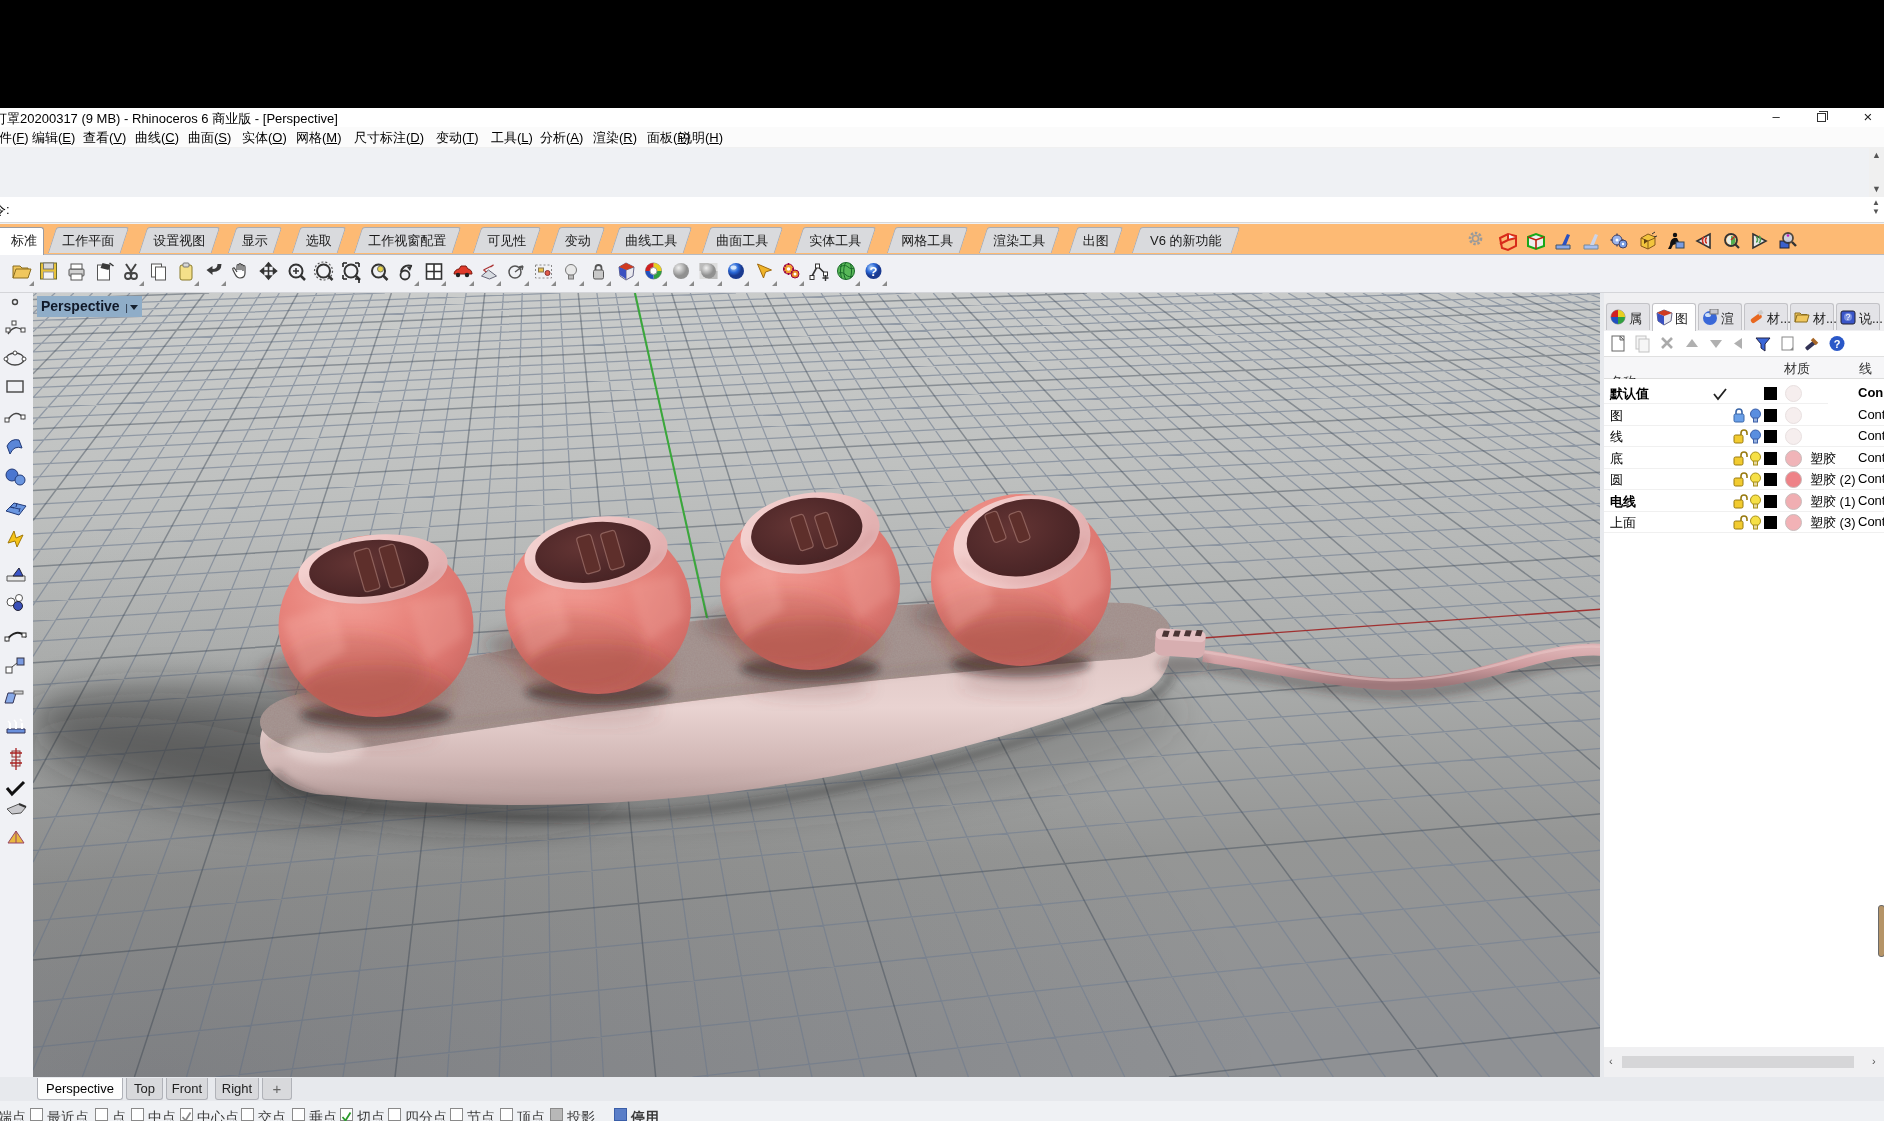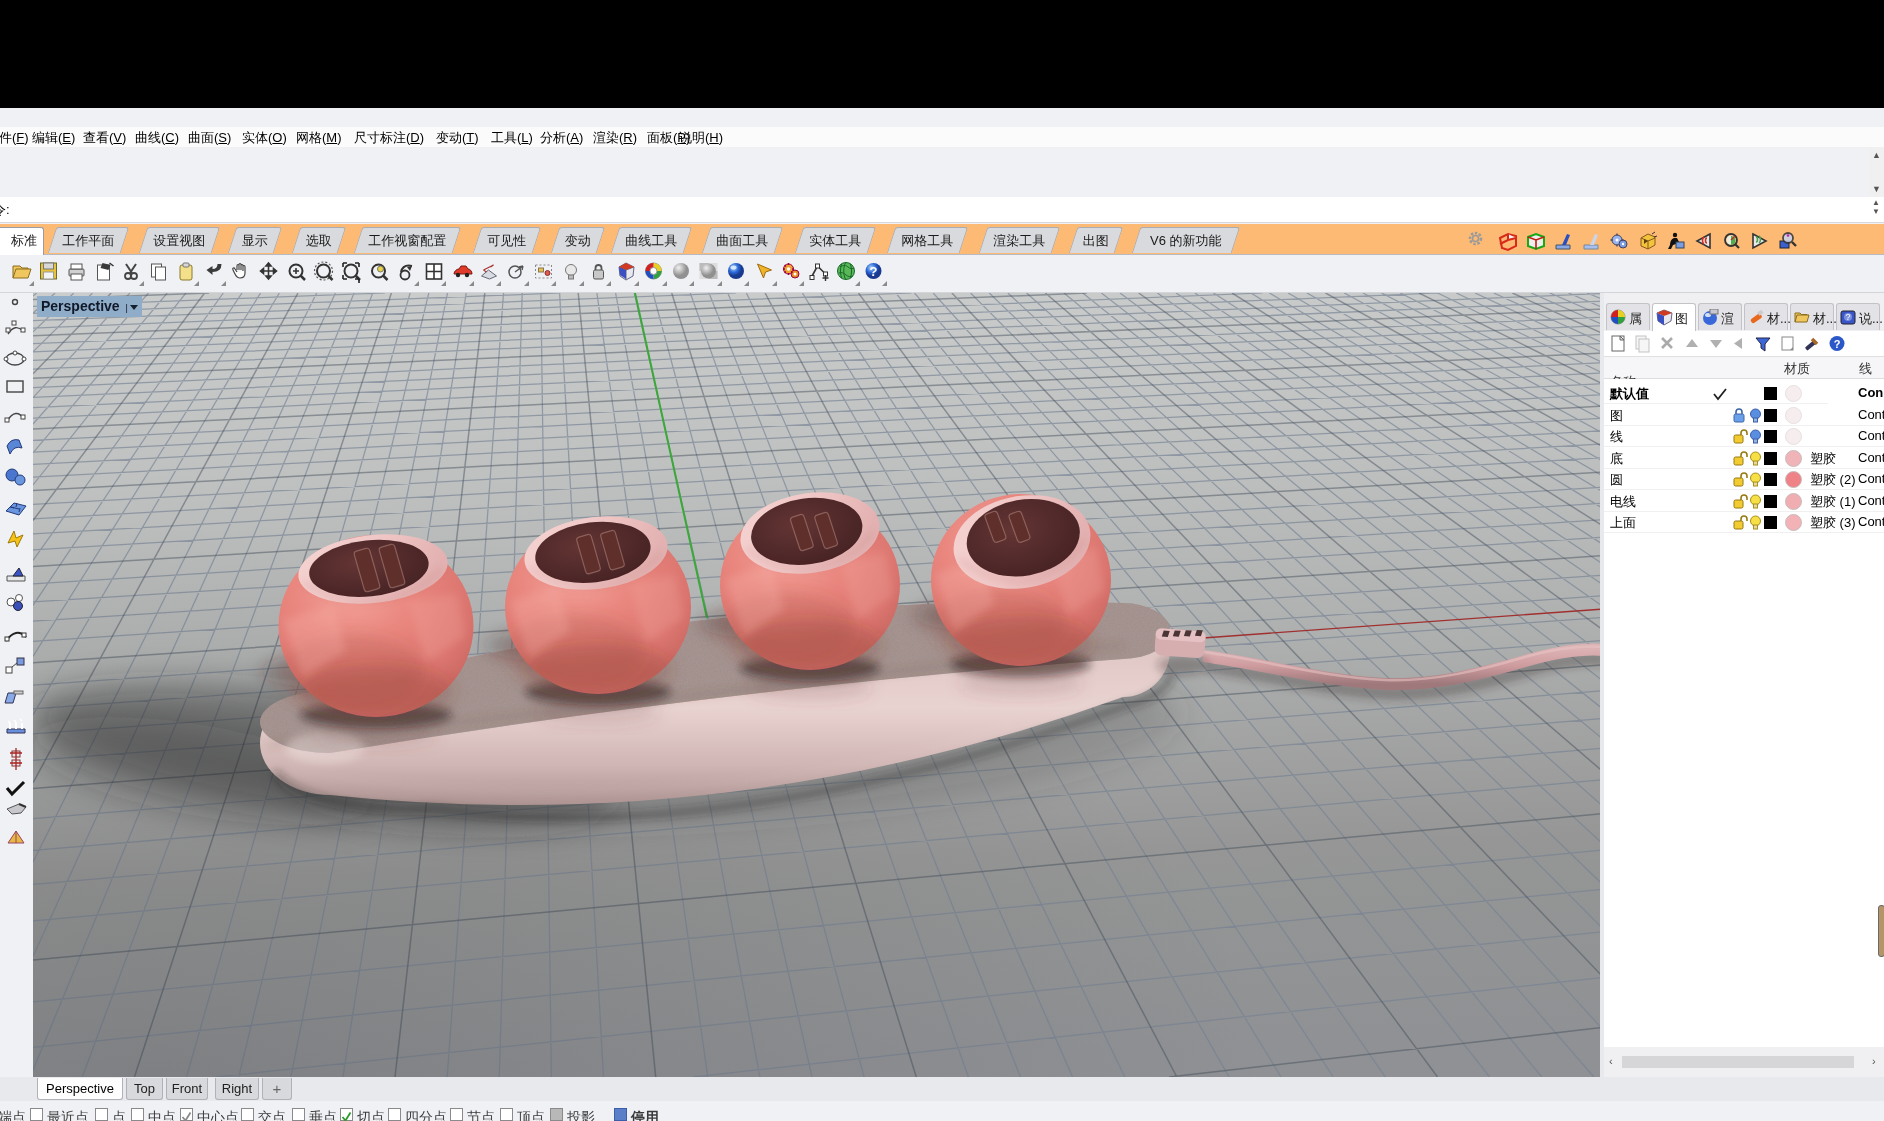--- a/index.html
+++ b/index.html
@@ -33,20 +33,29 @@
 .cb{position:absolute;top:7px;width:13px;height:13px;background:#fff;border:1px solid #8a8a8a}
 
 .ptab{top:0;width:44px;height:27px;background:#e3e3e7;border:1px solid #c3c3c7;border-bottom:none;border-radius:3px 3px 0 0;font-size:13px;color:#222}
 .ptab svg{position:absolute;left:3px;top:5px}
 .ptab span{position:absolute;left:22px;top:6px}
 .ptab.act{background:#fff;height:28px;z-index:2}
 </style></head><body>
 <div id="page">
 <div class="abs" id="topblack"></div>
 
+<div class="abs" id="titlebar">
+      <div class="t">灯罩20200317 (9 MB) - Rhinoceros 6 商业版 - [Perspective]</div>
+<div class="winbtn" style="left:1768px">–</div>
+<div class="winbtn" style="left:1814px">
+        <div style="position:absolute;left:3px;top:4px;width:9px;height:9px;border:1px solid #333;background:#fff"></div>
+        <div style="position:absolute;left:5px;top:2px;width:9px;height:9px;border:1px solid #333;border-bottom:none;border-left:none"></div>
+      </div>
+<div class="winbtn" style="left:1860px;font-size:15px">×</div>
+    </div>
 
 <div class="abs" id="menubar">
 <span style="left:-14px">文件(<u>F</u>)</span>
 <span style="left:32px">编辑(<u>E</u>)</span>
 <span style="left:83px">查看(<u>V</u>)</span>
 <span style="left:135px">曲线(<u>C</u>)</span>
 <span style="left:188px">曲面(<u>S</u>)</span>
 <span style="left:242px">实体(<u>O</u>)</span>
 <span style="left:296px">网格(<u>M</u>)</span>
 <span style="left:354px">尺寸标注(<u>D</u>)</span>
@@ -724,21 +733,21 @@
 <svg style="position:absolute;left:145px;top:3px" width="13" height="15">
             <circle cx="6.5" cy="6" r="5" fill="#f6e046" stroke="#a8901a"></circle>
             <rect x="4.5" y="10" width="4" height="4" fill="#e8d8a0" stroke="#a8901a"></rect>
           </svg>
 <div style="position:absolute;left:160px;top:4px;width:13px;height:13px;background:#000"></div>
 <div style="position:absolute;left:181px;top:2px;width:17px;height:17px;border-radius:50%;background:#ee8287;border:1.5px solid #c8bcbc"></div>
 <span style="position:absolute;left:206px;top:2px">塑胶 (2)</span>
 <span style="position:absolute;left:254px;top:2px;font-weight:normal">Cont</span>
 </div>
 <div style="position:absolute;left:0;top:107.5px;width:280px;height:21px;border-bottom:1px solid #f0f0f0">
-<span style="position:absolute;left:6px;top:2px;font-weight:normal">电线</span>
+<span style="position:absolute;left:6px;top:2px;font-weight:bold">电线</span>
 <svg style="position:absolute;left:128px;top:3px" width="16" height="15">
             <rect x="2" y="6" width="9" height="8" rx="1.5" fill="#f2cb30" stroke="#987a10"></rect>
             <path d="M9 6V4a3 3 0 016 0v2" fill="none" stroke="#987a10" stroke-width="1.6"></path>
           </svg>
 <svg style="position:absolute;left:145px;top:3px" width="13" height="15">
             <circle cx="6.5" cy="6" r="5" fill="#f6e046" stroke="#a8901a"></circle>
             <rect x="4.5" y="10" width="4" height="4" fill="#e8d8a0" stroke="#a8901a"></rect>
           </svg>
 <div style="position:absolute;left:160px;top:4px;width:13px;height:13px;background:#000"></div>
 <div style="position:absolute;left:181px;top:2px;width:17px;height:17px;border-radius:50%;background:#f0aeb2;border:1.5px solid #c8bcbc"></div>

